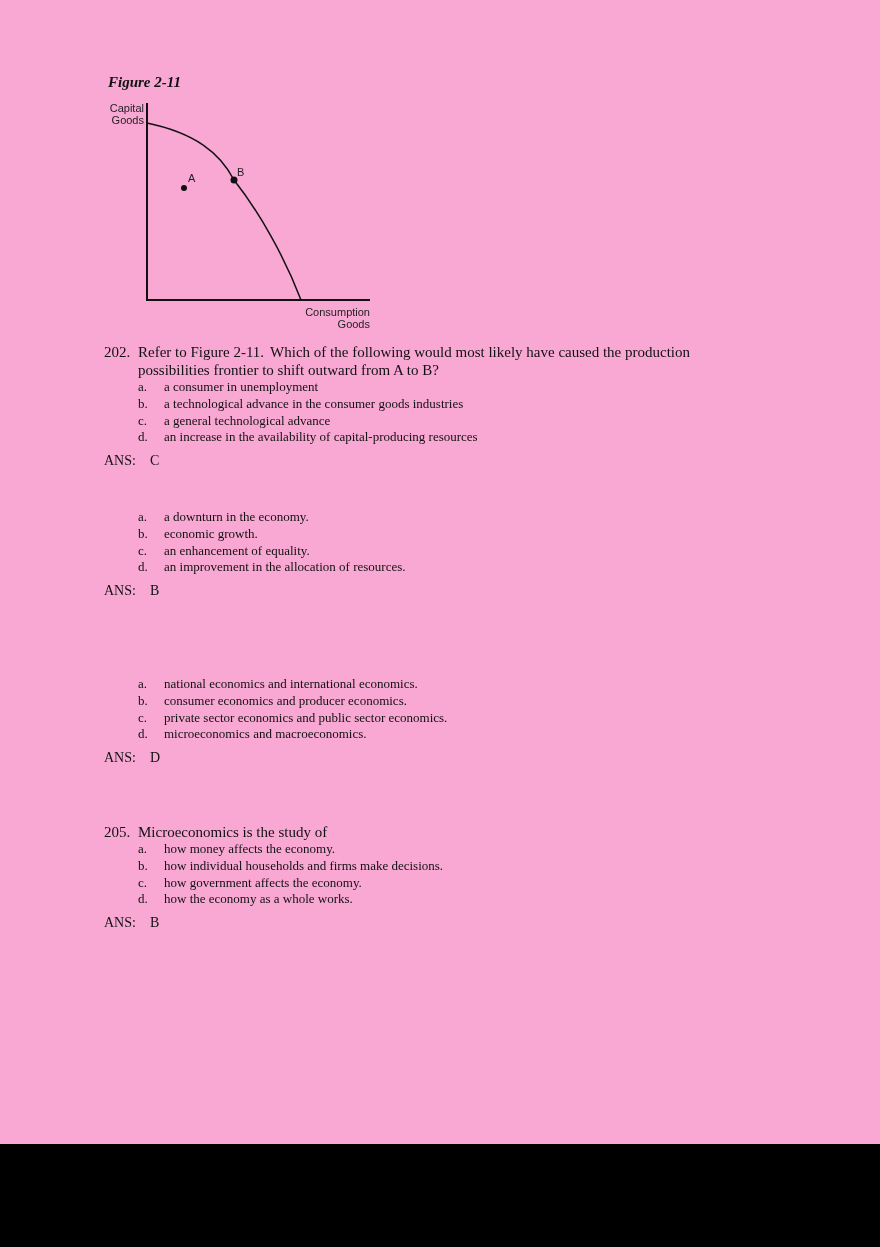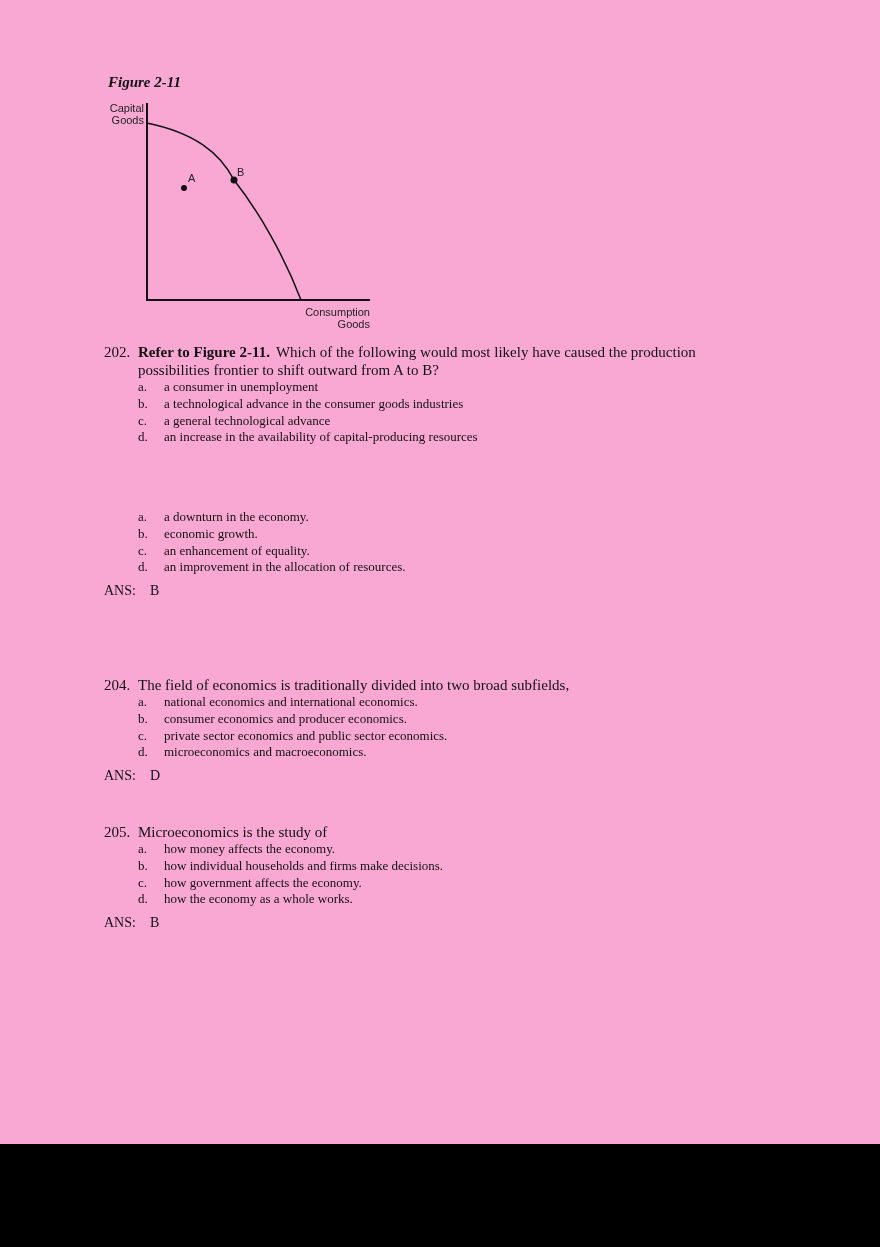--- a/index.html
+++ b/index.html
@@ -78,21 +78,21 @@
       line-height: 18px;
     }
     .q-num {
       width: 34px;
       flex: 0 0 34px;
     }
     .q-text {
       flex: 1;
     }
     .q-ref {
-      font-weight: bold;
+      font-weight: normal;
       margin-right: 6px;
     }
     .options {
       margin-left: 34px;
       margin-top: 0px;
     }
     .option {
       display: flex;
       font-size: 13px;
       line-height: 16.8px;
@@ -156,20 +156,21 @@
         </div>
       <div class="option">
           <span class="opt-letter">c.</span>
           <span>a general technological advance</span>
         </div>
       <div class="option">
           <span class="opt-letter">d.</span>
           <span>an increase in the availability of capital-producing resources</span>
         </div>
     </div>
+    <div class="answer"><span class="ans-label">ANS:</span><span>C</span></div>
   </div>
 
   <div class="question" style="top:509px;">
     <div class="options">
       <div class="option">
           <span class="opt-letter">a.</span>
           <span>a downturn in the economy.</span>
         </div>
       <div class="option">
           <span class="opt-letter">b.</span>
@@ -181,24 +182,20 @@
         </div>
       <div class="option">
           <span class="opt-letter">d.</span>
           <span>an improvement in the allocation of resources.</span>
         </div>
     </div>
     <div class="answer"><span class="ans-label">ANS:</span><span>B</span></div>
   </div>
 
   <div class="question" style="top:676px;">
-    <div class="q-stem">
-      <span class="q-num">204.</span>
-      <span class="q-text">The field of economics is traditionally divided into two broad subfields,</span>
-    </div>
     <div class="options">
       <div class="option">
           <span class="opt-letter">a.</span>
           <span>national economics and international economics.</span>
         </div>
       <div class="option">
           <span class="opt-letter">b.</span>
           <span>consumer economics and producer economics.</span>
         </div>
       <div class="option">

